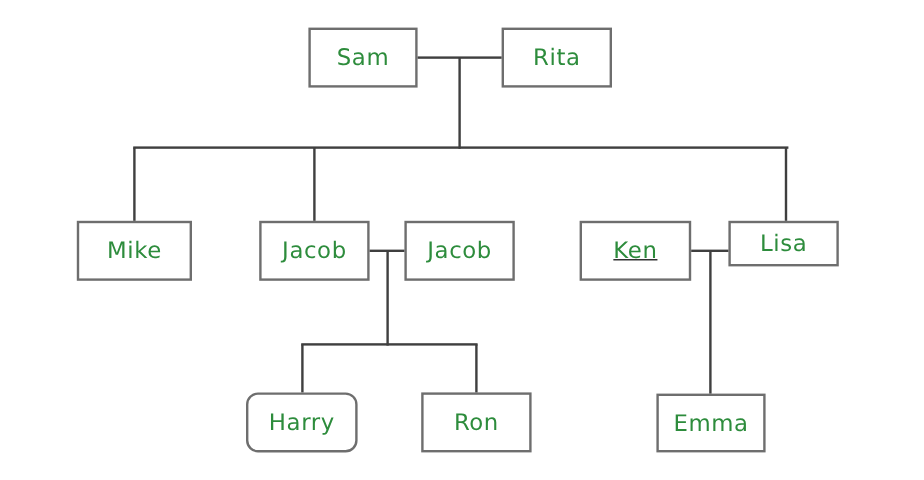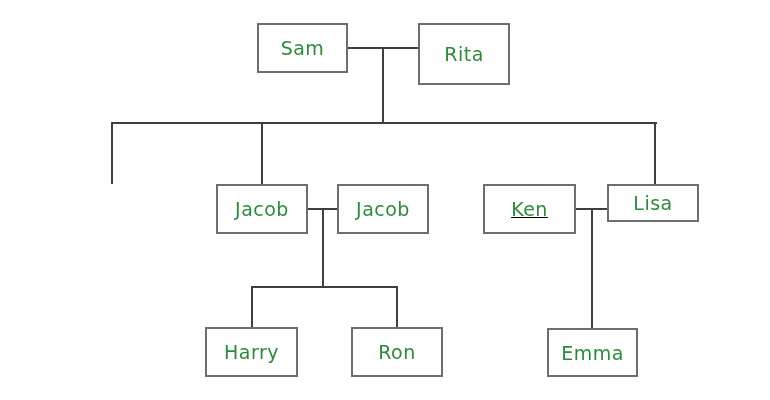--- a/index.html
+++ b/index.html
@@ -43,38 +43,41 @@
   }
 </style>
 </head>
 <body>
 
 <div class="canvas">
 
   <div class="node" style="left:257px; top:23px; width:91px; height:50px;">
     <span class="label">Sam</span>
   </div>
-  <div class="node" style="left:418px; top:23px; width:92px; height:62px;">
+  <div class="node" style="left:418px; top:23px; width:92px; height:50px;">
     <span class="label">Rita</span>
   </div>
 
+  <div class="node" style="left:64px; top:184px; width:96px; height:50px;">
+    <span class="label">Mike</span>
+  </div>
   <div class="node" style="left:216px; top:184px; width:92px; height:50px;text-align:center;">
     <span class="label">Jacob</span>
   </div>
   <div class="node" style="left:337px; top:184px; width:92px; height:50px;">
     <span class="label">Jacob</span>
   </div>
   <div class="node" style="left:483px; top:184px; width:93px; height:50px;text-decoration:underline;">
     <span class="label">Ken</span>
   </div>
   <div class="node" style="left:607px; top:184px; width:92px; height:38px;">
     <span class="label">Lisa</span>
   </div>
 
-  <div class="node" style="left:205px; top:327px; width:93px; height:50px;">
+  <div class="node" style="left:205px; top:327px; width:93px; height:50px;border-radius:10px;">
     <span class="label">Harry</span>
   </div>
   <div class="node" style="left:351px; top:327px; width:92px; height:50px;">
     <span class="label">Ron</span>
   </div>
   <div class="node" style="left:547px; top:328px; width:91px; height:49px;">
     <span class="label">Emma</span>
   </div>
 
   <div class="line" style="left:348px; top:47px; width:70px; height:2px;"></div>

